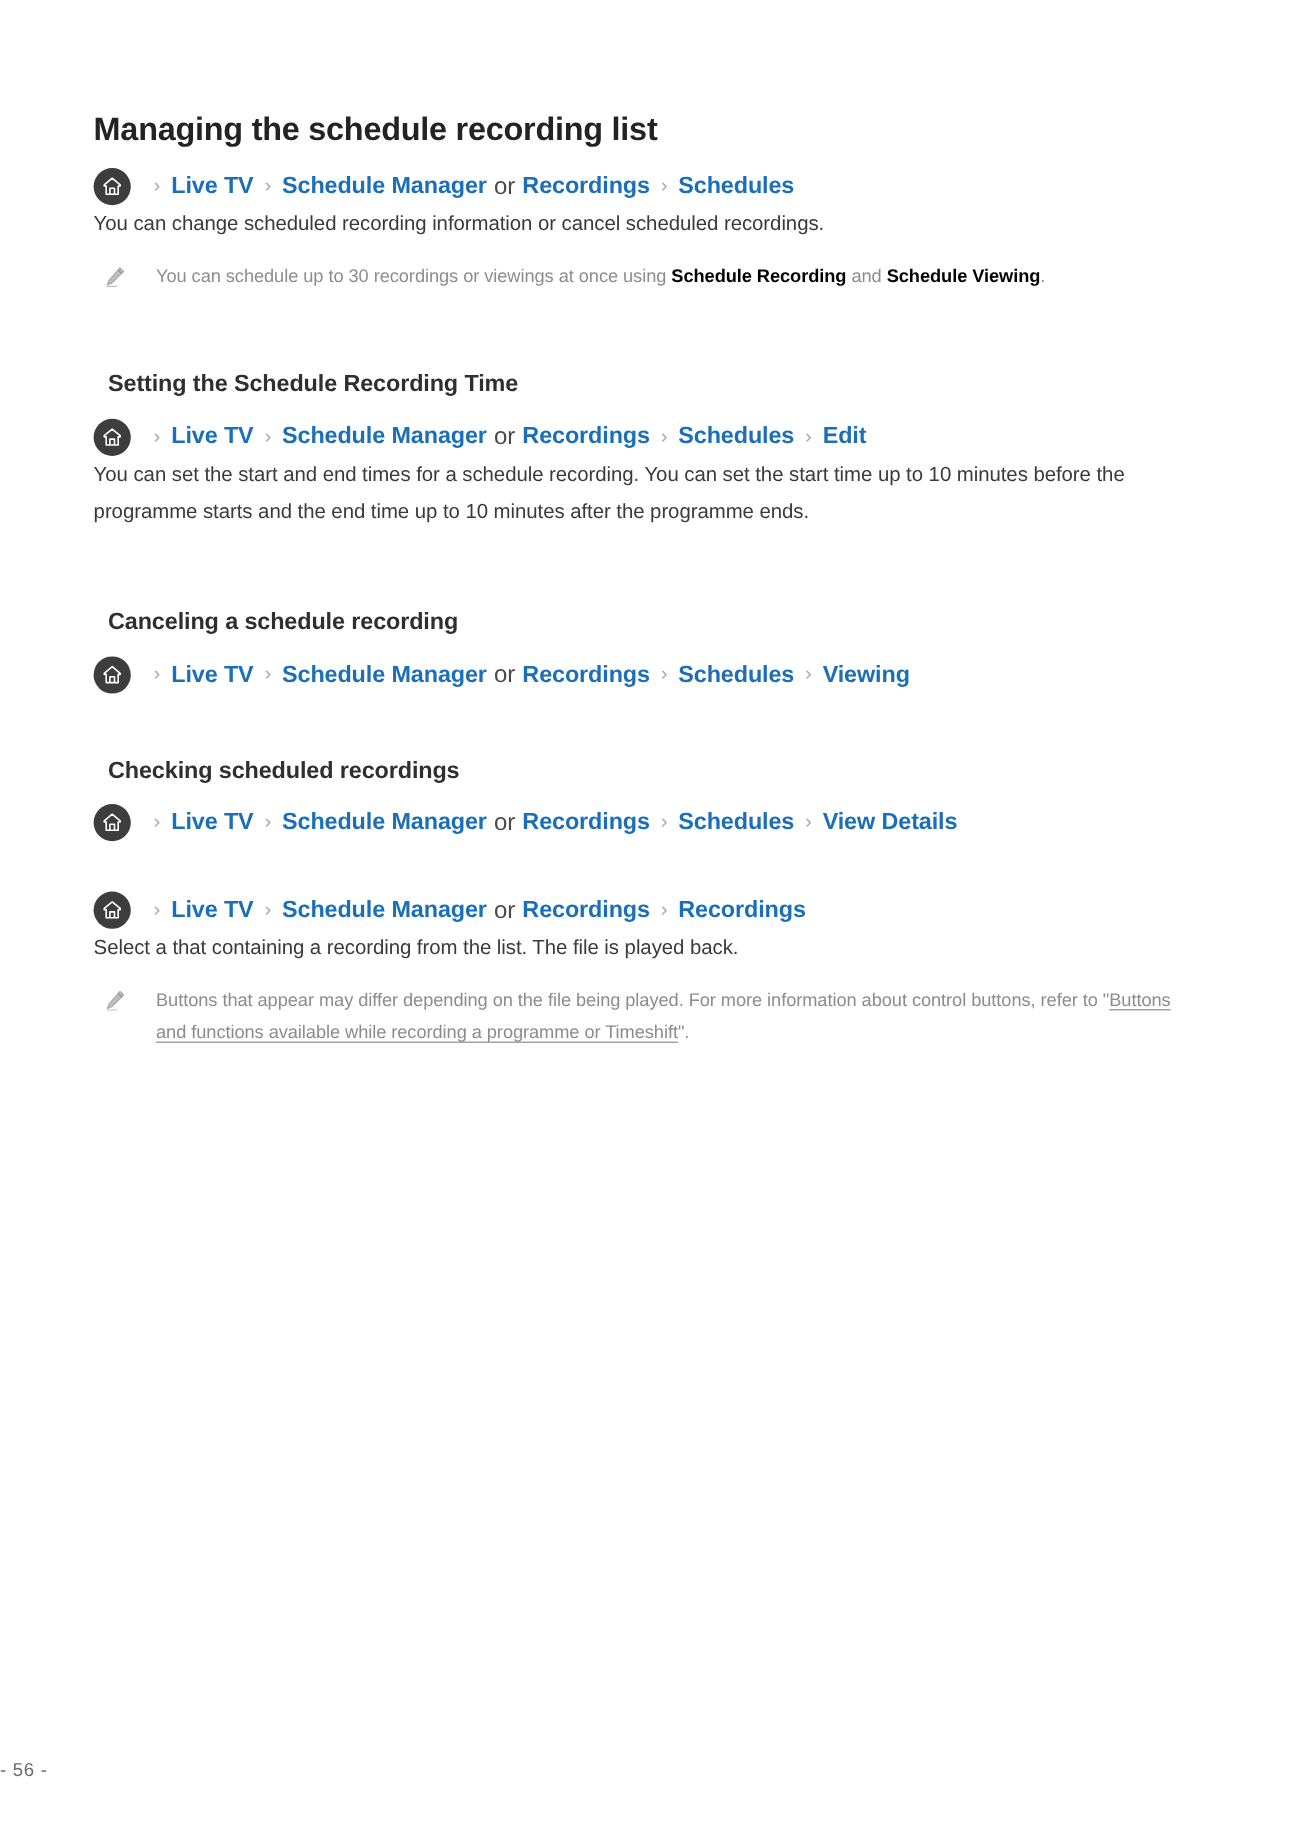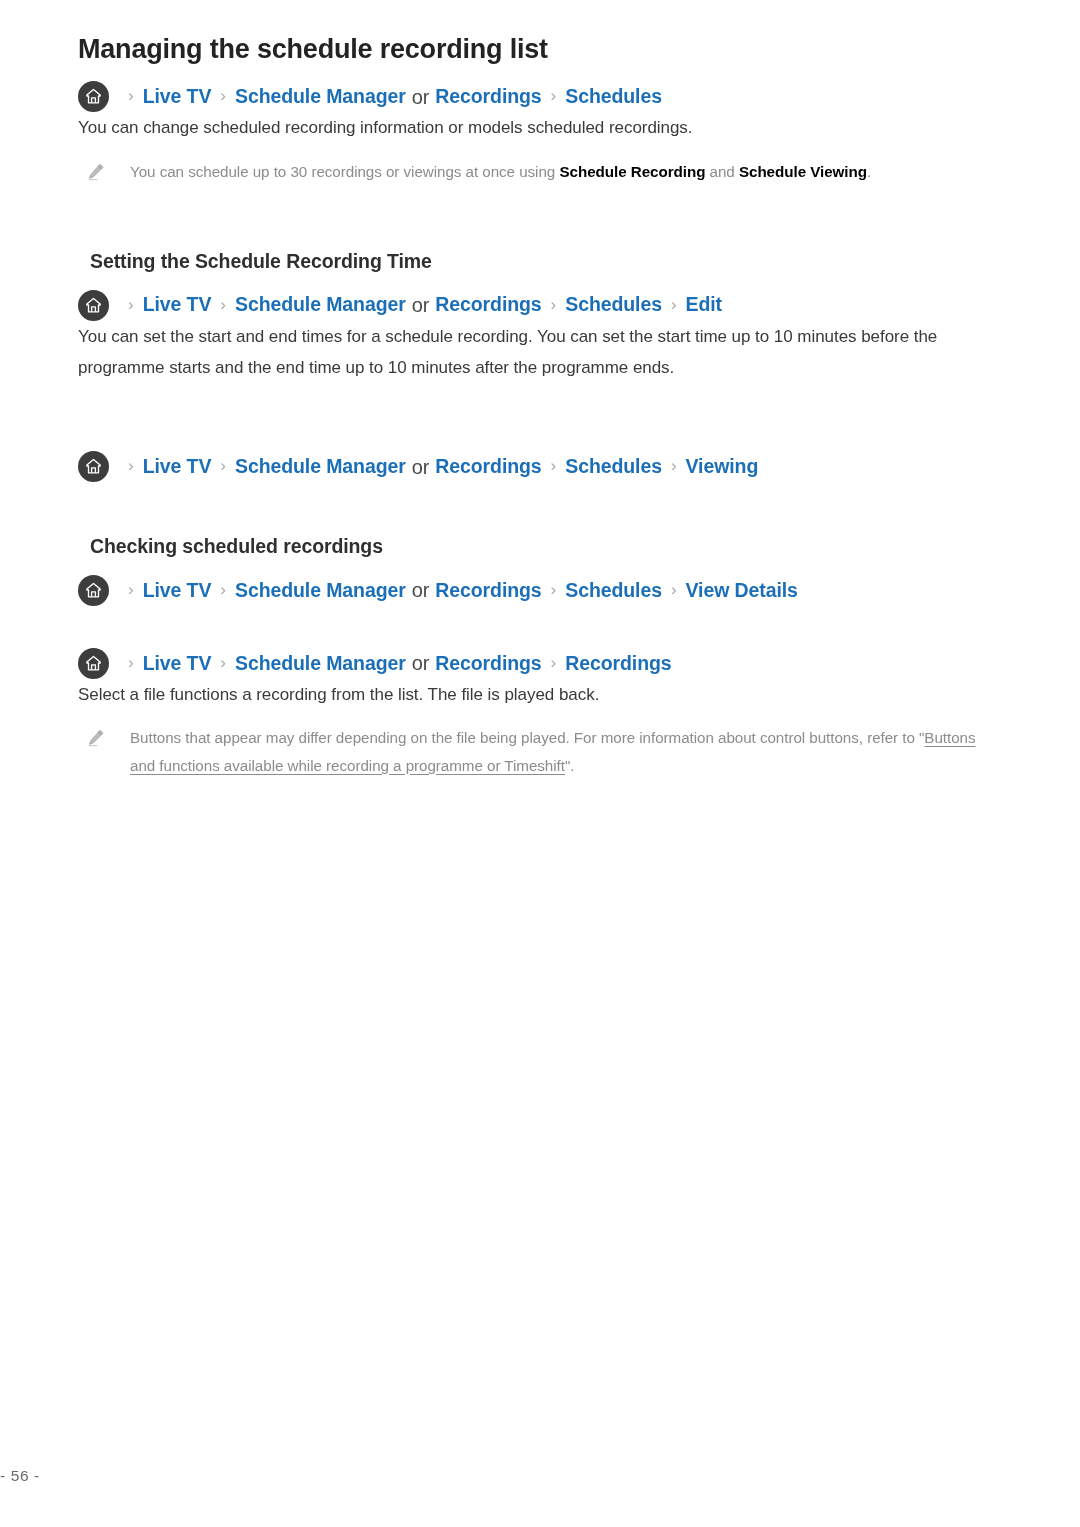--- a/index.html
+++ b/index.html
@@ -26,21 +26,21 @@
   
   h1.doc-title {
     font-size: 27px;
     font-weight: 600;
     color: #232323;
     letter-spacing: -0.2px;
     margin: 0;
     padding: 0;
     line-height: 1.2;
   }
-  .h1-wrap { padding-top: 33px; }
+  .h1-wrap { padding-top: 92px; }
   .h1-wrap.second { padding-top: 0; margin-top: 42px; }
 
   h2.sub-title {
     font-size: 19.5px;
     font-weight: 600;
     color: #2f2f2f;
     margin: 12px;
     padding: 0;
     line-height: 1.25;
     letter-spacing: -0.1px;
@@ -169,21 +169,21 @@
       <span class="chev">›</span>
       <span class="crumb">Live TV</span>
       <span class="chev">›</span>
       <span class="crumb">Schedule Manager</span>
       <span class="crumb-plain">or</span>
       <span class="crumb">Recordings</span>
       <span class="chev">›</span>
       <span class="crumb">Schedules</span>
     </div>
 
-    <p class="body-text p-gap">You can change scheduled recording information or models scheduled recordings.</p>
+    <p class="body-text p-gap">You can change scheduled recording information or cancel scheduled recordings.</p>
 
     <div class="note">
       <span class="pencil-icon">
         <svg width="20" height="20" viewBox="0 0 24 24" aria-hidden="true">
           <path d="M16.8 2.6 20.4 6.2 8.6 18 4.2 19.6 5.8 15.2z" fill="#bdbdbd" stroke="#a8a8a8" stroke-width="1.1" stroke-linejoin="round"></path>
           <path d="M14.9 4.6 18.5 8.2" stroke="#8c8c8c" stroke-width="1.1"></path>
           <path d="M3.4 21.2h10.2" stroke="#bdbdbd" stroke-width="1.1"></path>
         </svg>
       </span>
       <span class="note-text">
@@ -215,20 +215,21 @@
       <span class="chev">›</span>
       <span class="crumb">Edit</span>
     </div>
 
     <p class="body-text p-gap">You can set the start and end times for a schedule recording. You can set the start time up to 10 minutes before the programme starts and the end time up to 10 minutes after the programme ends.</p>
   </div>
 
   <div class="sec-gap-lg"></div>
 
   <div>
+    <h2 class="sub-title">Canceling a schedule recording</h2>
 
     <div class="breadcrumb">
       <span class="home-icon">
         <svg width="19" height="19" viewBox="0 0 24 24" aria-hidden="true">
           <path d="M12 3.2 3.6 10.2v1.2h2.1V20h12.6v-8.6h2.1v-1.2z" fill="none" stroke="#ffffff" stroke-width="1.7" stroke-linejoin="round"></path>
           <path d="M9.6 20v-6.2h4.8V20" fill="none" stroke="#ffffff" stroke-width="1.7" stroke-linejoin="round"></path>
         </svg>
       </span>
       <span class="chev">›</span>
       <span class="crumb">Live TV</span>
@@ -280,21 +281,21 @@
       <span class="chev">›</span>
       <span class="crumb">Live TV</span>
       <span class="chev">›</span>
       <span class="crumb">Schedule Manager</span>
       <span class="crumb-plain">or</span>
       <span class="crumb">Recordings</span>
       <span class="chev">›</span>
       <span class="crumb">Recordings</span>
     </div>
 
-    <p class="body-text p-gap">Select a file functions a recording from the list. The file is played back.</p>
+    <p class="body-text p-gap">Select a that containing a recording from the list. The file is played back.</p>
 
     <div class="note">
       <span class="pencil-icon">
         <svg width="20" height="20" viewBox="0 0 24 24" aria-hidden="true">
           <path d="M16.8 2.6 20.4 6.2 8.6 18 4.2 19.6 5.8 15.2z" fill="#bdbdbd" stroke="#a8a8a8" stroke-width="1.1" stroke-linejoin="round"></path>
           <path d="M14.9 4.6 18.5 8.2" stroke="#8c8c8c" stroke-width="1.1"></path>
           <path d="M3.4 21.2h10.2" stroke="#bdbdbd" stroke-width="1.1"></path>
         </svg>
       </span>
       <span class="note-text">

